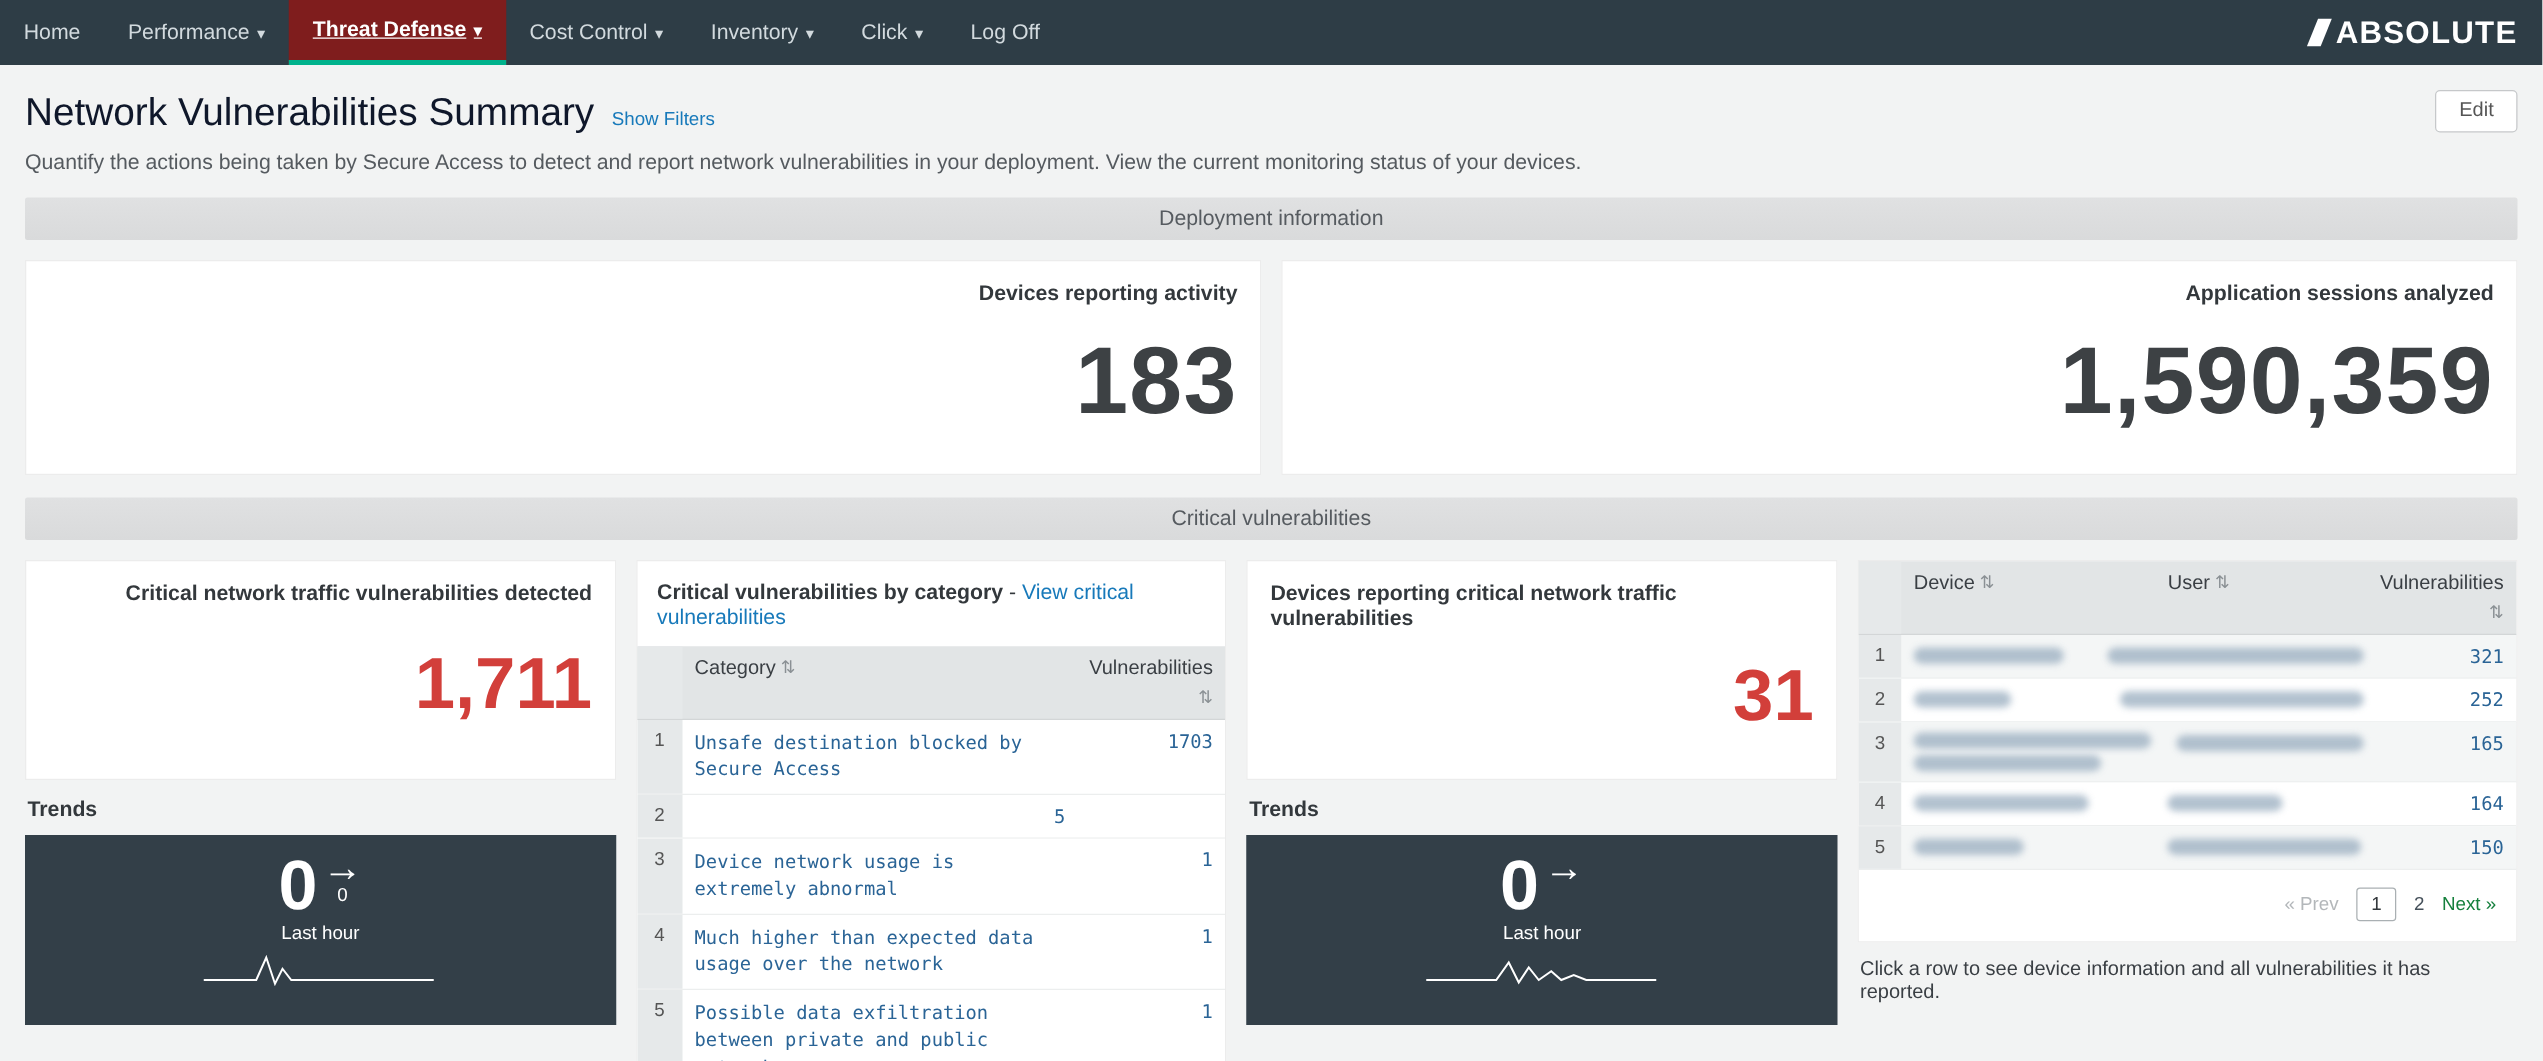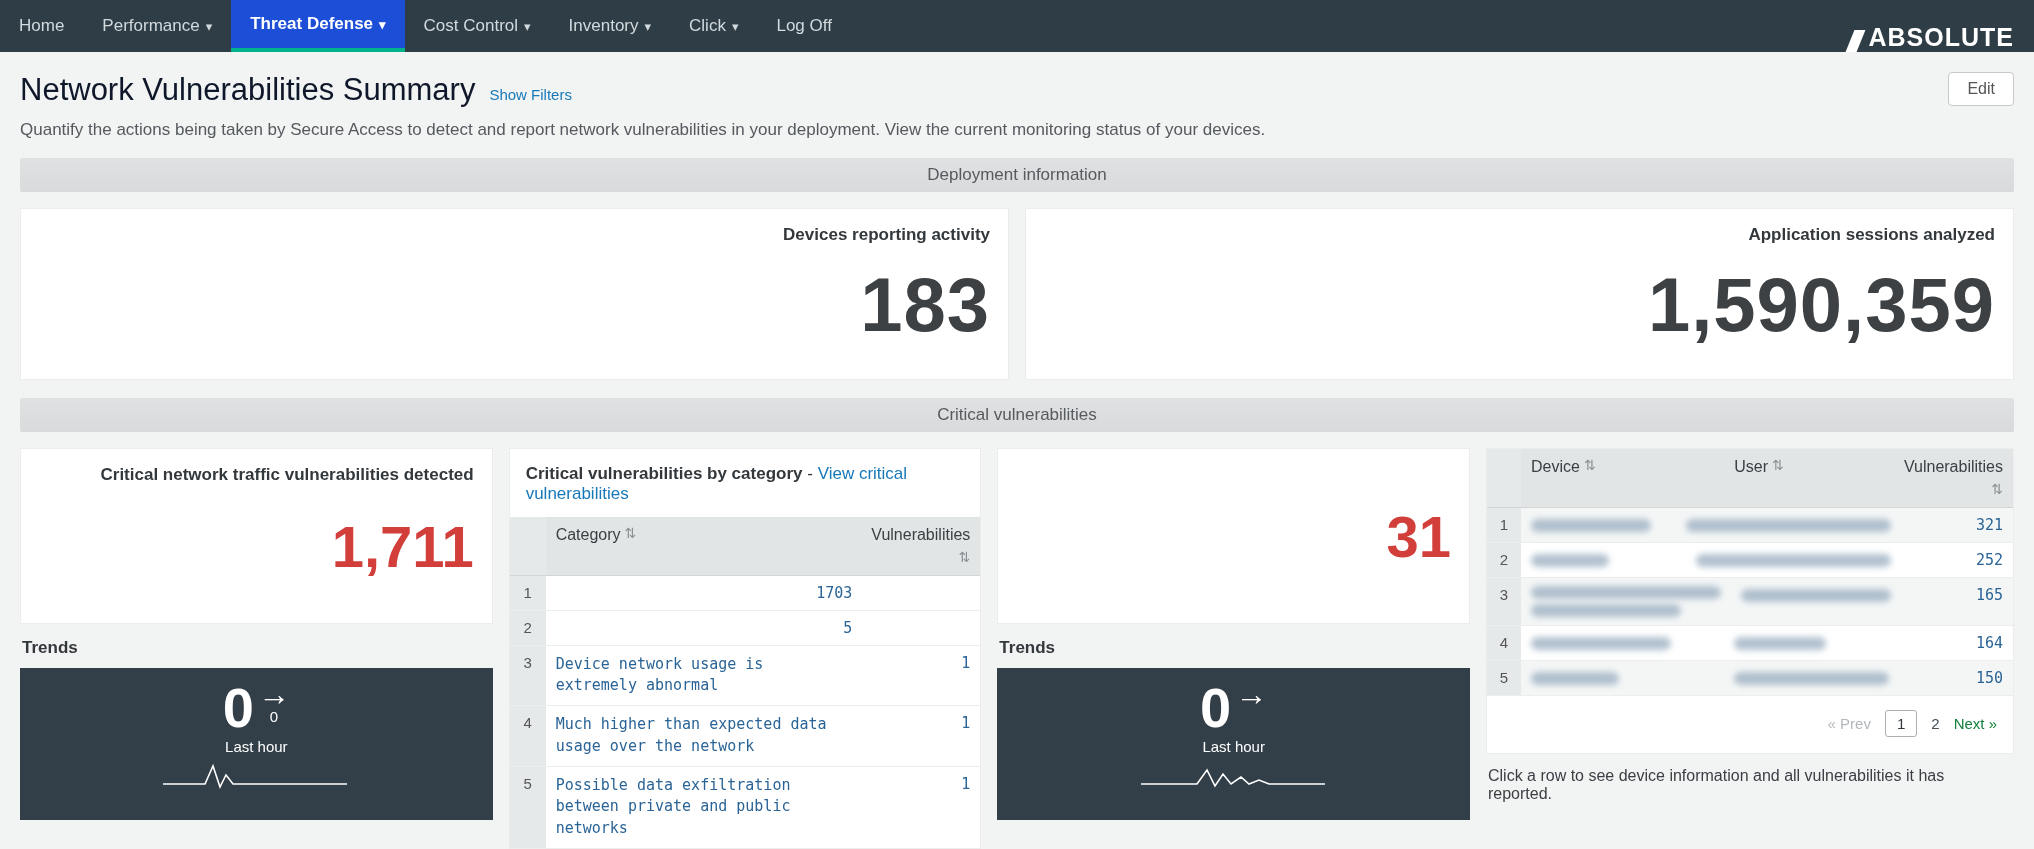--- a/index.html
+++ b/index.html
@@ -18,26 +18,27 @@
     display: flex; align-items: stretch; justify-content: space-between;
     flex: 0 0 auto;
   }
   .nav-items { display: flex; align-items: stretch; }
   .nav-item {
     display: flex; align-items: center; gap: 6px;
     padding: 0 19px; color: #d2dade; font-size: 17px; cursor: pointer;
     text-decoration: none;
   }
   .nav-item.active {
-    background: #1d4ed8; color: #ffffff; font-weight: bold;
+    background: #7f1d1d; color: #ffffff; font-weight: bold;
     border-bottom: 4px solid var(--accent, #00b28c);
+    text-decoration: underline;
   }
   .caret { font-size: 13px; color: inherit; }
   .brand {
-    display: flex; align-items: flex-end; gap: 6px; padding: 0 20px;
+    display: flex; align-items: center; gap: 6px; padding: 0 20px;
     color: #fff; font-weight: bold; font-size: 25px; letter-spacing: 1px;
   }
   .brand-slash {
     width: 11px; height: 22px; background: #fff;
     transform: skewX(-22deg); display: inline-block; margin-right: 2px;
   }
 
   
   .content { flex: 1 1 auto; padding: 14px 20px 0 20px; }
   .header-row { display: flex; align-items: baseline; gap: 14px; margin-top: 6px; }
@@ -244,20 +245,21 @@
                 <span>Category</span>
                 <span class="sort-icon">⇅</span>
               </div>
             <div class="th right">
                 <span>Vulnerabilities</span>
                 <span class="sort-icon">⇅</span>
               </div>
           </div>
           <div class="t-row cat-grid">
             <div class="t-num">1</div>
+            <div class="td cat mono">Unsafe destination blocked by Secure Access</div>
             <div class="td count mono">1703</div>
           </div>
           <div class="t-row cat-grid">
             <div class="t-num">2</div>
             <div class="td count mono">5</div>
           </div>
           <div class="t-row cat-grid">
             <div class="t-num">3</div>
             <div class="td cat mono">Device network usage is extremely abnormal</div>
             <div class="td count mono">1</div>
@@ -271,20 +273,21 @@
             <div class="t-num">5</div>
             <div class="td cat mono">Possible data exfiltration between private and public networks</div>
             <div class="td count mono">1</div>
           </div>
         </div>
 
       </div>
 
       <div>
         <div class="card kpi-card">
+          <div class="card-title">Devices reporting critical network traffic vulnerabilities</div>
           <div class="kpi-value">31</div>
         </div>
         <div class="trends-label">Trends</div>
         <div class="trend-panel">
           <div class="trend-value-row">
             <span class="trend-zero">0</span>
             <span class="trend-arrow-wrap">
               <span class="trend-arrow">→</span>
               <span class="trend-delta"></span>
             </span>

